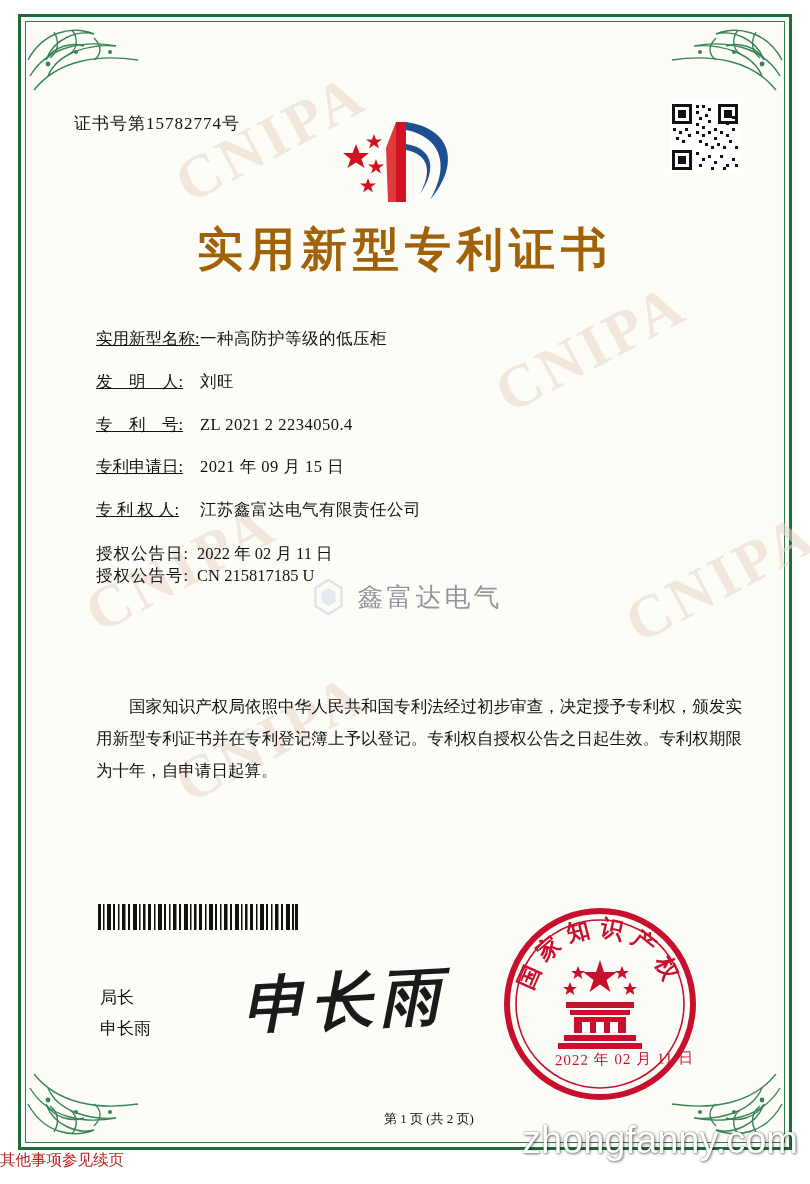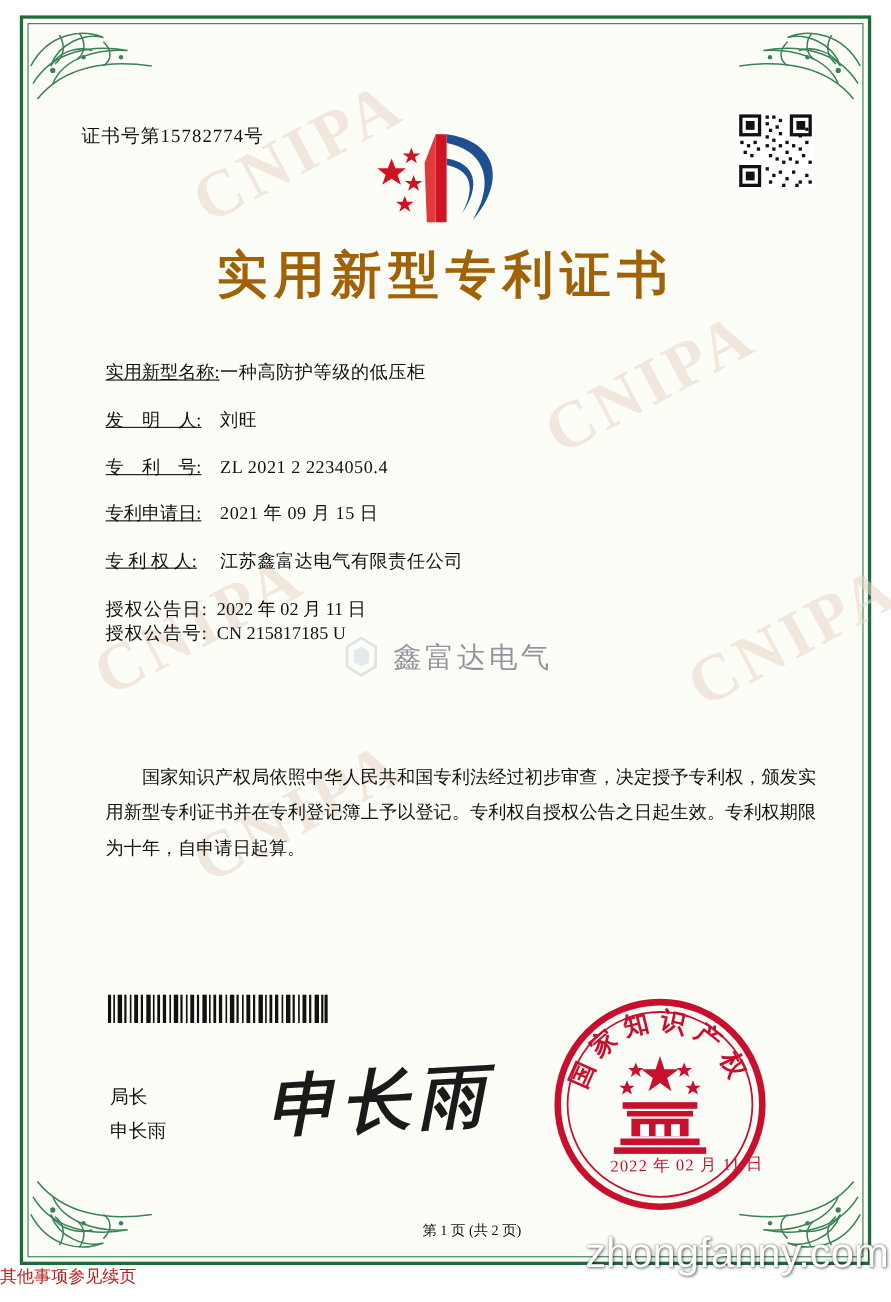--- a/index.html
+++ b/index.html
@@ -183,21 +183,21 @@
   .co-wm .mark{
     width:42px;height:42px;margin-right:8px;
   }
   .co-wm .txt{
     font-size:26px;color:#0f172a;letter-spacing:3px;
     font-family:"Liberation Serif", serif;
   }
 
   
   .site-wm{
-    position:absolute;right:2px;bottom:22px;
+    position:absolute;right:12px;bottom:22px;
     font-size:38px;
     color:#ffffff;
     font-family:"Liberation Sans", sans-serif;
     text-shadow:0 0 2px rgba(0,0,0,.45), 1px 1px 3px rgba(0,0,0,.5);
     letter-spacing:0px;
     pointer-events:none;
   }
 </style>
 </head>
 <body>

